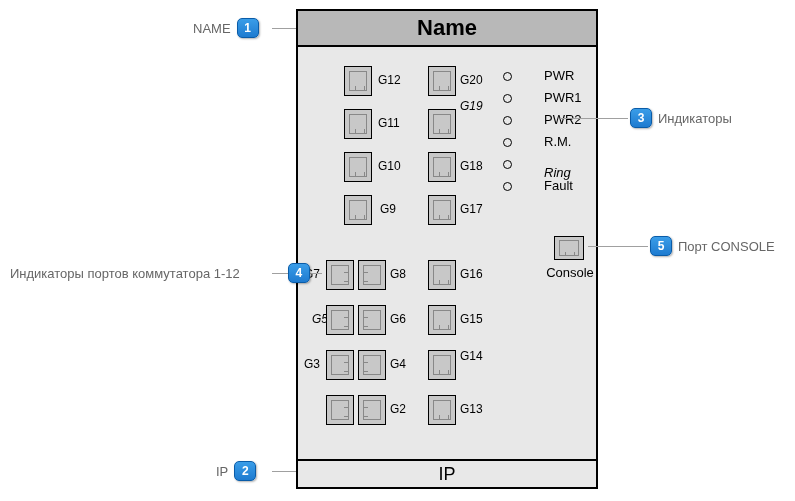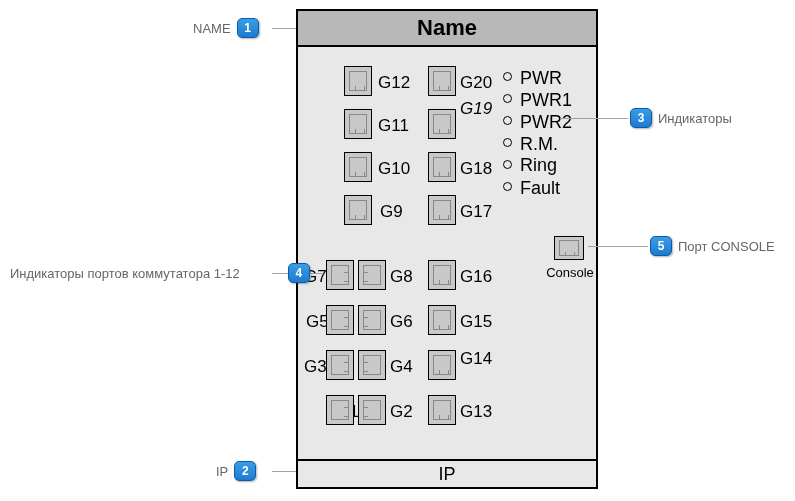--- a/index.html
+++ b/index.html
@@ -89,35 +89,36 @@
     top: 6px;
     width: 4px;
     height: 8px;
     background: #c8c8c8;
     border-top: 1px solid #888;
     border-bottom: 1px solid #888;
     border-right: 1px solid #888;
   }
   .port-label {
     position: absolute;
-    font-size: 17px;
+    font-size: 12px;
     white-space: nowrap;
   }
   .led {
     position: absolute;
     width: 9px;
     height: 9px;
     border: 1px solid #000;
     border-radius: 50%;
     background: #e8e8e8;
   }
   .led-label {
     position: absolute;
-    font-size: 18px;
+    font-size: 13px;
     white-space: nowrap;
+    margin-left: 24px;
   }
   .console-port {
     position: absolute;
     width: 30px;
     height: 24px;
     background: #c8c8c8;
     border: 1px solid #000;
   }
   .console-inner {
     position: absolute;
@@ -217,21 +218,21 @@
 
   <div class="port-label" style="left:6px; top:256px;">G7</div>
   <div class="port" style="left:28px; top:249px;">
       <div class="port-inner right"></div>
     </div>
   <div class="port" style="left:60px; top:249px;">
       <div class="port-inner left"></div>
     </div>
   <div class="port-label" style="left:92px; top:256px;">G8</div>
 
-  <div class="port-label" style="left:8px; top:301px;">G5</div>
+  <div class="port-label" style="left:14px; top:301px;font-style:italic;">G5</div>
   <div class="port" style="left:28px; top:294px;">
       <div class="port-inner right"></div>
     </div>
   <div class="port" style="left:60px; top:294px;">
       <div class="port-inner left"></div>
     </div>
   <div class="port-label" style="left:92px; top:301px;">G6</div>
 
   <div class="port-label" style="left:6px; top:346px;">G3</div>
   <div class="port" style="left:28px; top:339px;">
@@ -270,21 +271,21 @@
 
   <div class="led" style="left:205px; top:61px;"></div>
   <div class="led-label" style="left:222px; top:57px;">PWR</div>
   <div class="led" style="left:205px; top:83px;"></div>
   <div class="led-label" style="left:222px; top:79px;">PWR1</div>
   <div class="led" style="left:205px; top:105px;"></div>
   <div class="led-label" style="left:222px; top:101px;">PWR2</div>
   <div class="led" style="left:205px; top:127px;"></div>
   <div class="led-label" style="left:222px; top:123px;">R.M.</div>
   <div class="led" style="left:205px; top:149px;"></div>
-  <div class="led-label" style="left:222px; top:144px;">Ring</div>
+  <div class="led-label" style="left:222px; top:154px;font-style:italic;">Ring</div>
   <div class="led" style="left:205px; top:171px;"></div>
   <div class="led-label" style="left:222px; top:167px;">Fault</div>
 
   <div class="console-port" style="left:256px; top:225px;">
       <div class="console-inner"></div>
     </div>
   <div class="console-label" style="left:244px; top:254px; width:56px;">Console</div>
 </div>
 
 <div class="leader" style="left:272px; top:28px; width:24px;"></div>

